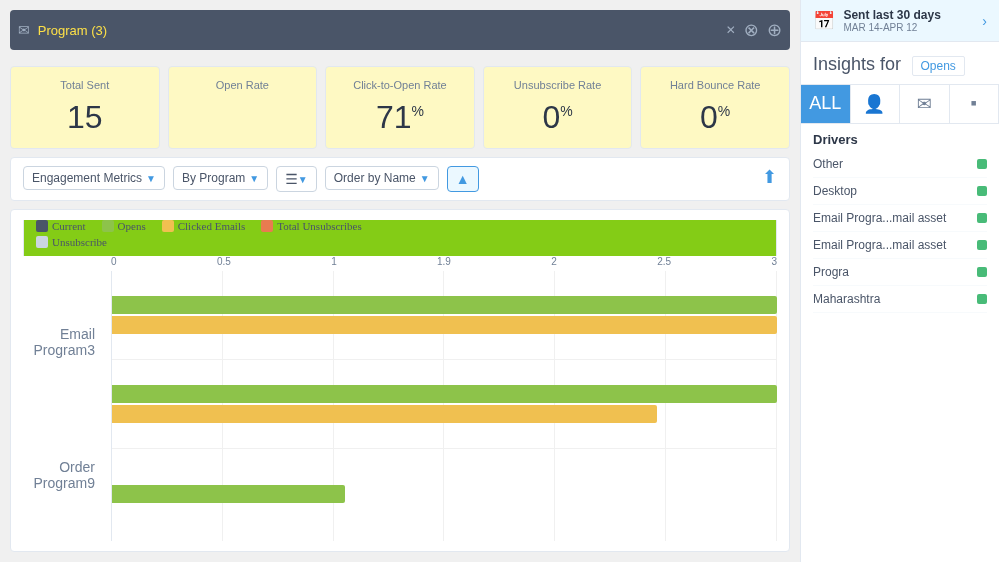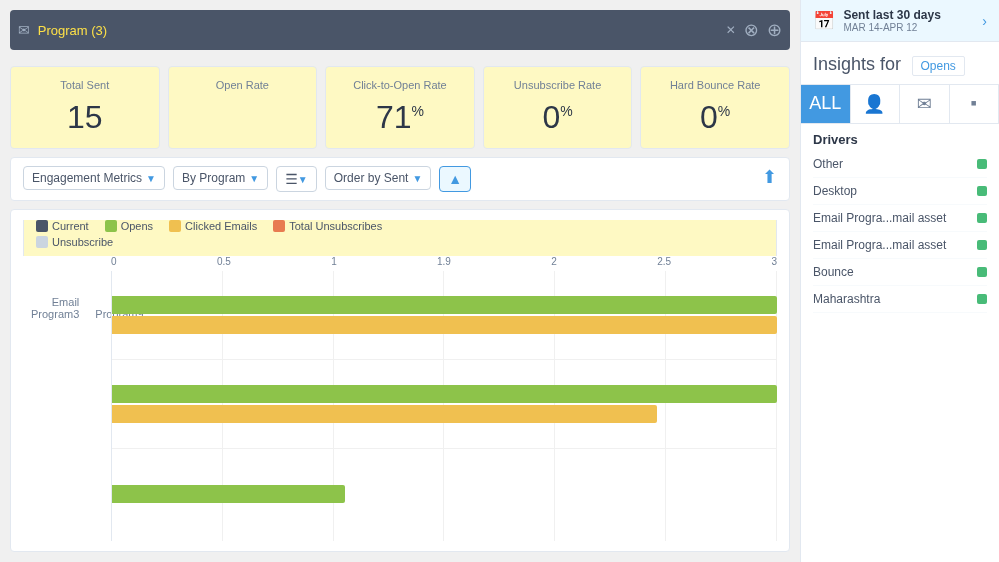--- a/index.html
+++ b/index.html
@@ -142,24 +142,25 @@
       cursor: pointer;
     }
 
     
     .legend {
       display: flex;
       align-items: center;
       gap: 16px;
       font-size: 11px;
       color: #4a5568;
-      background: #fef9c3;
+      background: #84cc16;
       padding: 0 28px 4px 12px;
       border-left: 1px solid #e2e8f0;
       border-right: 1px solid #e2e8f0;
+      font-family: Liberation Serif, serif;
     }
     .legend-item {
       display: flex;
       align-items: center;
       gap: 4px;
     }
     .legend-dot {
       width: 12px;
       height: 12px;
       border-radius: 2px;
@@ -175,27 +176,28 @@
       display: flex;
       flex-direction: column;
     }
     .chart-inner {
       display: flex;
       flex: 1;
       gap: 8px;
     }
     .y-axis-labels {
       display: flex;
-      flex-direction: row;
+      flex-direction: column;
       justify-content: space-around;
-      font-size: 11px;
+      font-size: 14px;
       color: #718096;
       width: 80px;
       text-align: right;
       padding-top: 20px;
+      align-items: flex-end;
     }
     .y-label { padding: 20px 8px; }
     .chart-area {
       flex: 1;
       display: flex;
       flex-direction: column;
     }
     .x-axis {
       display: flex;
       justify-content: space-between;
@@ -384,21 +386,21 @@
     </div>
     <div class="dropdown">
       <span>By Program</span>
       <span class="arrow">▼</span>
     </div>
     <div class="icon-btn">
       <span>☰</span>
       <span style="color:#4299e1;font-size:10px;">▼</span>
     </div>
     <div class="dropdown">
-      <span>Order by Sent</span>
+      <span>Order by Name</span>
       <span class="arrow">▼</span>
     </div>
     <div class="sort-asc-btn">
       <span>▲</span>
     </div>
     <button class="export-btn">
       <span>⬆</span>
     </button>
   </div>
 
@@ -533,21 +535,21 @@
     </div>
     <div class="driver-item">
       <span>Email Progra...mail asset</span>
       <div class="driver-dot"></div>
     </div>
     <div class="driver-item">
       <span>Email Progra...mail asset</span>
       <div class="driver-dot"></div>
     </div>
     <div class="driver-item">
-      <span>Bounce</span>
+      <span>Progra</span>
       <div class="driver-dot"></div>
     </div>
     <div class="driver-item">
       <span>Maharashtra</span>
       <div class="driver-dot"></div>
     </div>
   </div>
 
 </div>
 

